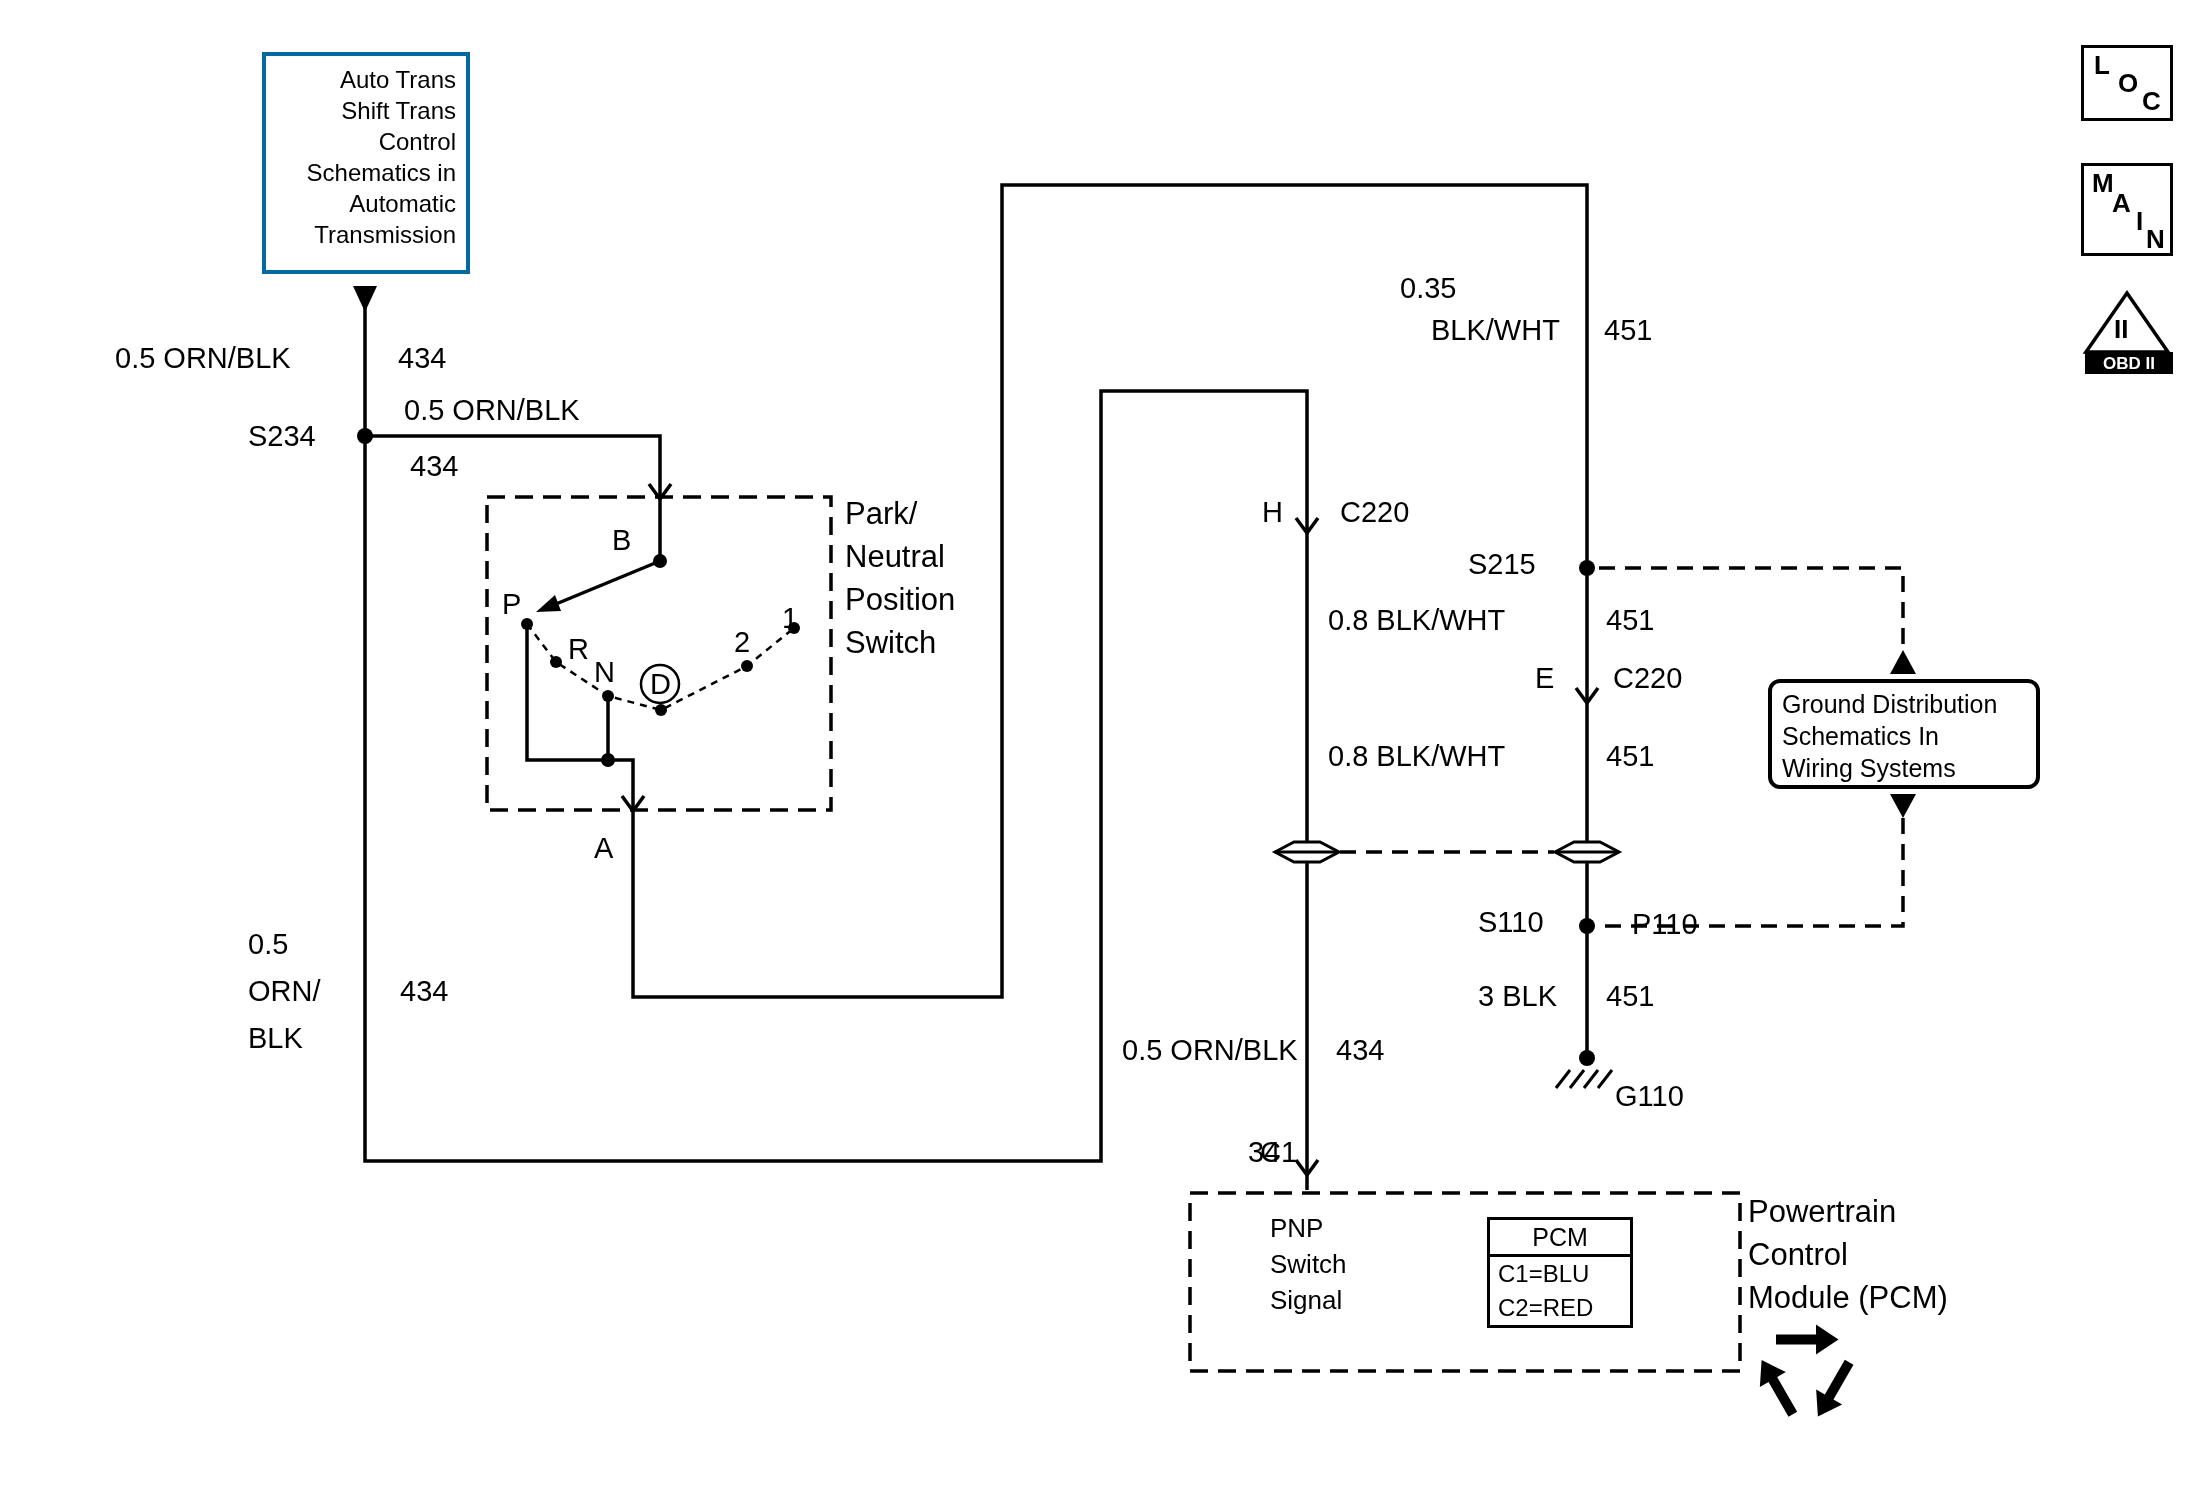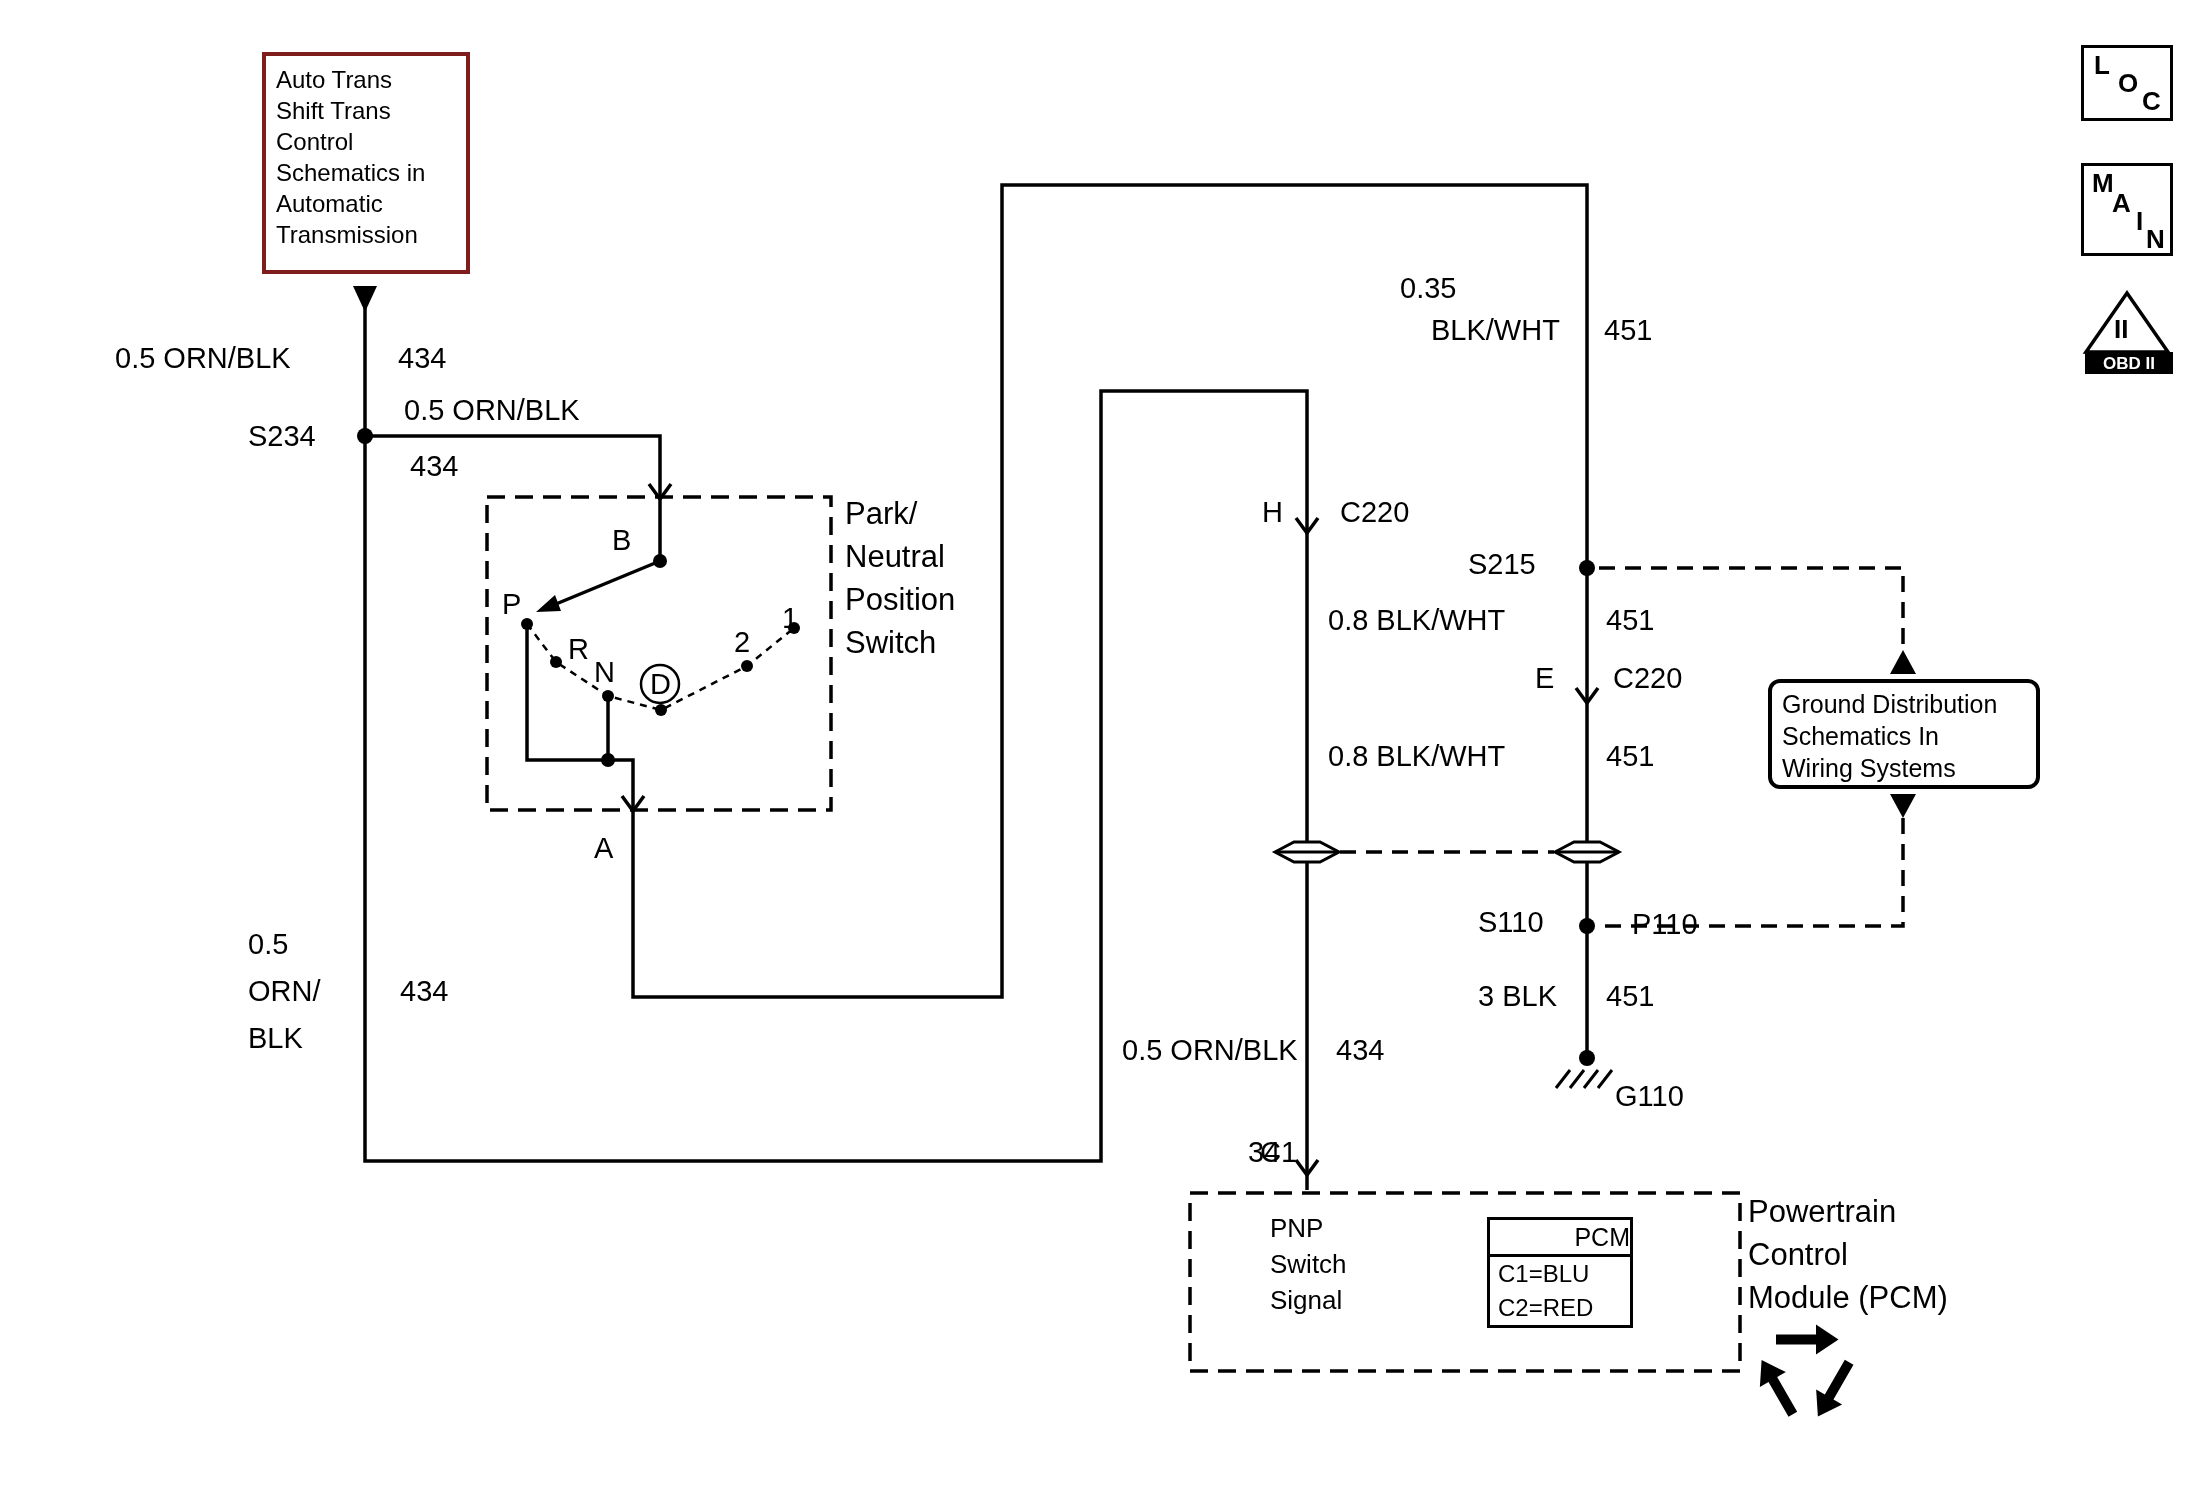--- a/index.html
+++ b/index.html
@@ -3,26 +3,26 @@
 <meta charset="utf-8">
 <style>
   * { box-sizing: border-box; }
   html,body { margin:0; padding:0; background:#fff; }
   body { font-family:"Liberation Sans", sans-serif; color:#000; }
   #stage { position:relative; width:2212px; height:1488px; background:#ffffff; overflow:hidden; }
   .abs { position:absolute; white-space:nowrap; }
   .lbl { font-size:29px; line-height:32px; }
   .ttl { font-size:31px; line-height:43px; }
   .sig { font-size:26px; line-height:36px; }
-  .refbox { position:absolute; border:4px solid #7f1d1d; background:#fff; padding:8px 10px; font-size:24px; line-height:31px; }
+  .refbox { position:absolute; border:4px solid #0369a1; background:#fff; padding:8px 10px; font-size:24px; line-height:31px;text-align:right; }
   .gdbox  { position:absolute; border:4px solid #000; background:#fff; padding:5px 10px; font-size:25px; line-height:32px; }
   .tab { position:absolute; border:3px solid #000; background:#fff; }
   .tab span { position:absolute; font-size:26px; font-weight:bold; }
   .legend { position:absolute; border:3px solid #000; background:#fff; width:146px; }
-  .legend .hdr { text-align:right; font-size:25px; line-height:34px; border-bottom:3px solid #000; }
+  .legend .hdr { text-align:center; font-size:25px; line-height:34px; border-bottom:3px solid #000; }
   .legend .row { font-size:24px; line-height:34px; padding-left:8px; }
   .obdbar { position:absolute; background:#000; color:#fff; font-size:17px; font-weight:bold; text-align:center; line-height:23px; }
   svg.canvas { position:absolute; left:0; top:0; }
 </style>
 </head>
 <body>
 
 <div id="stage">
 
   <svg class="canvas" width="2212" height="1488" viewBox="0 0 2212 1488">

